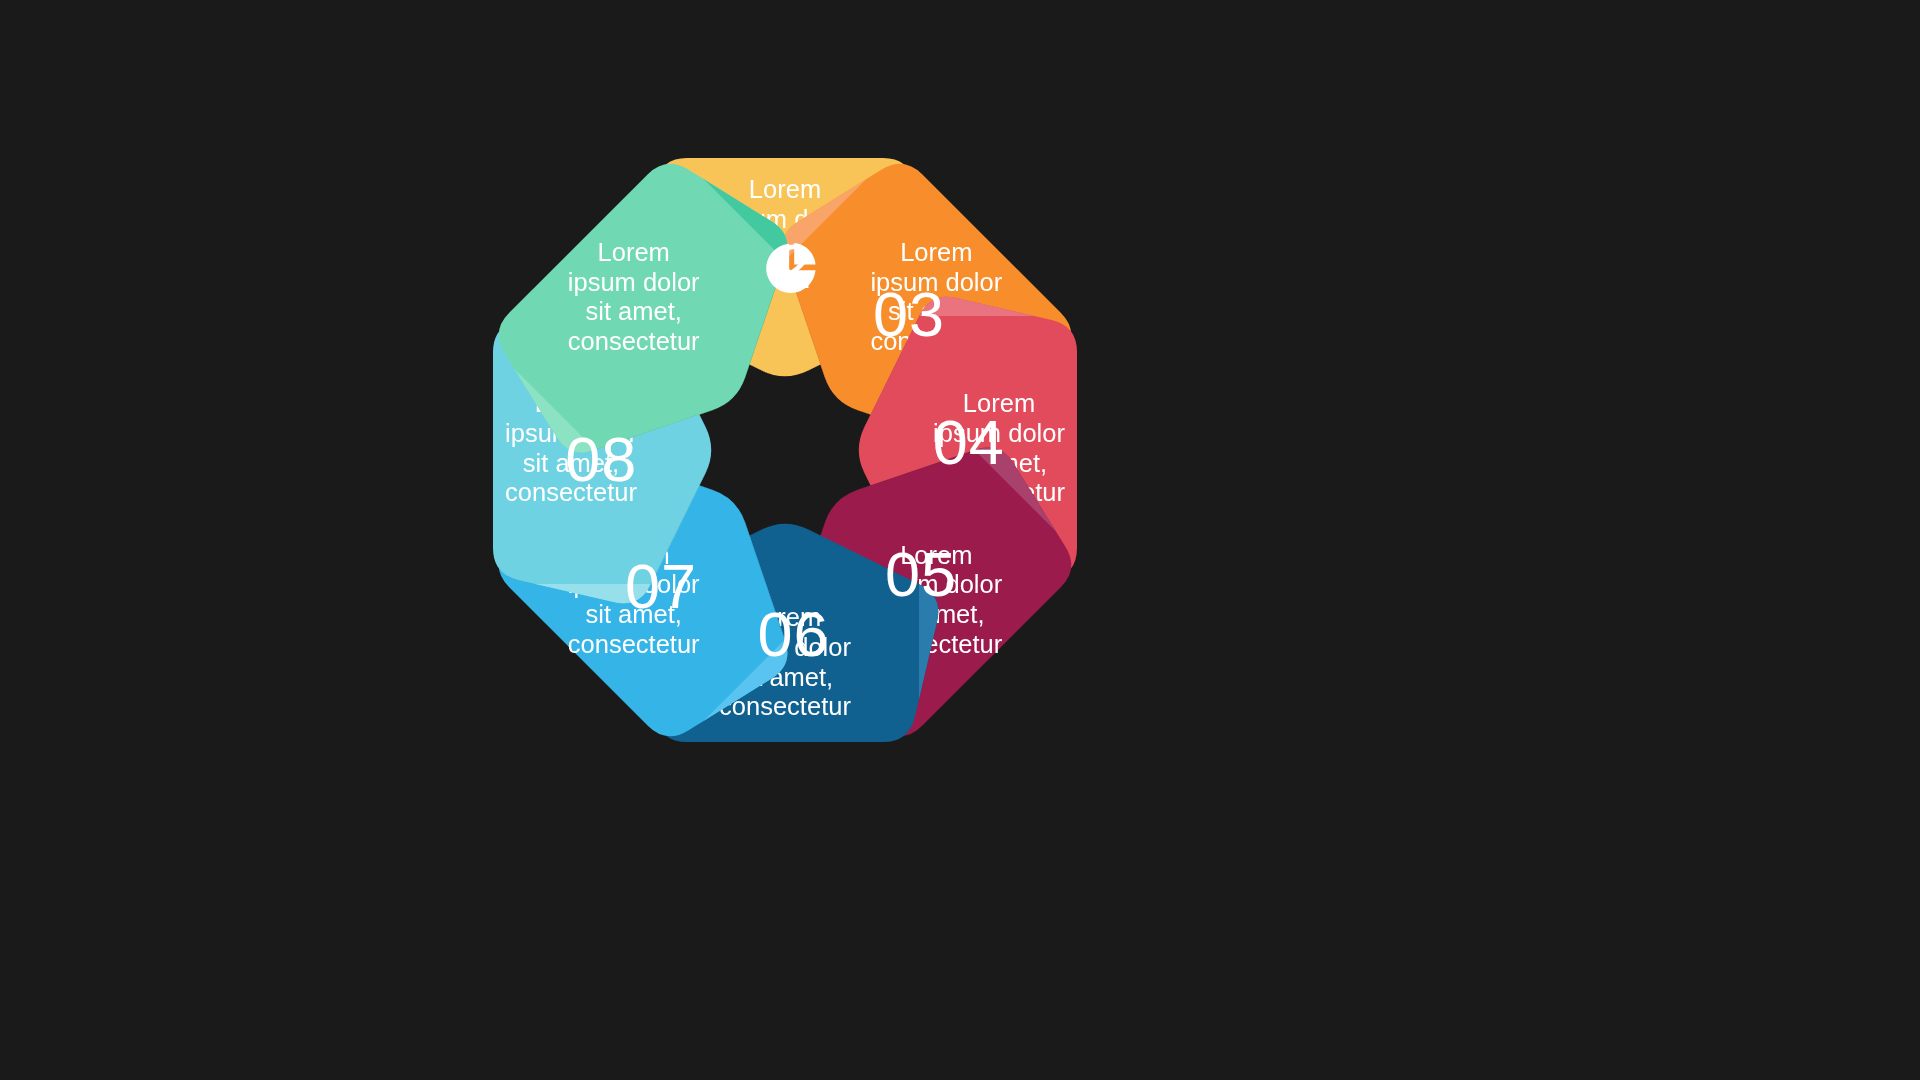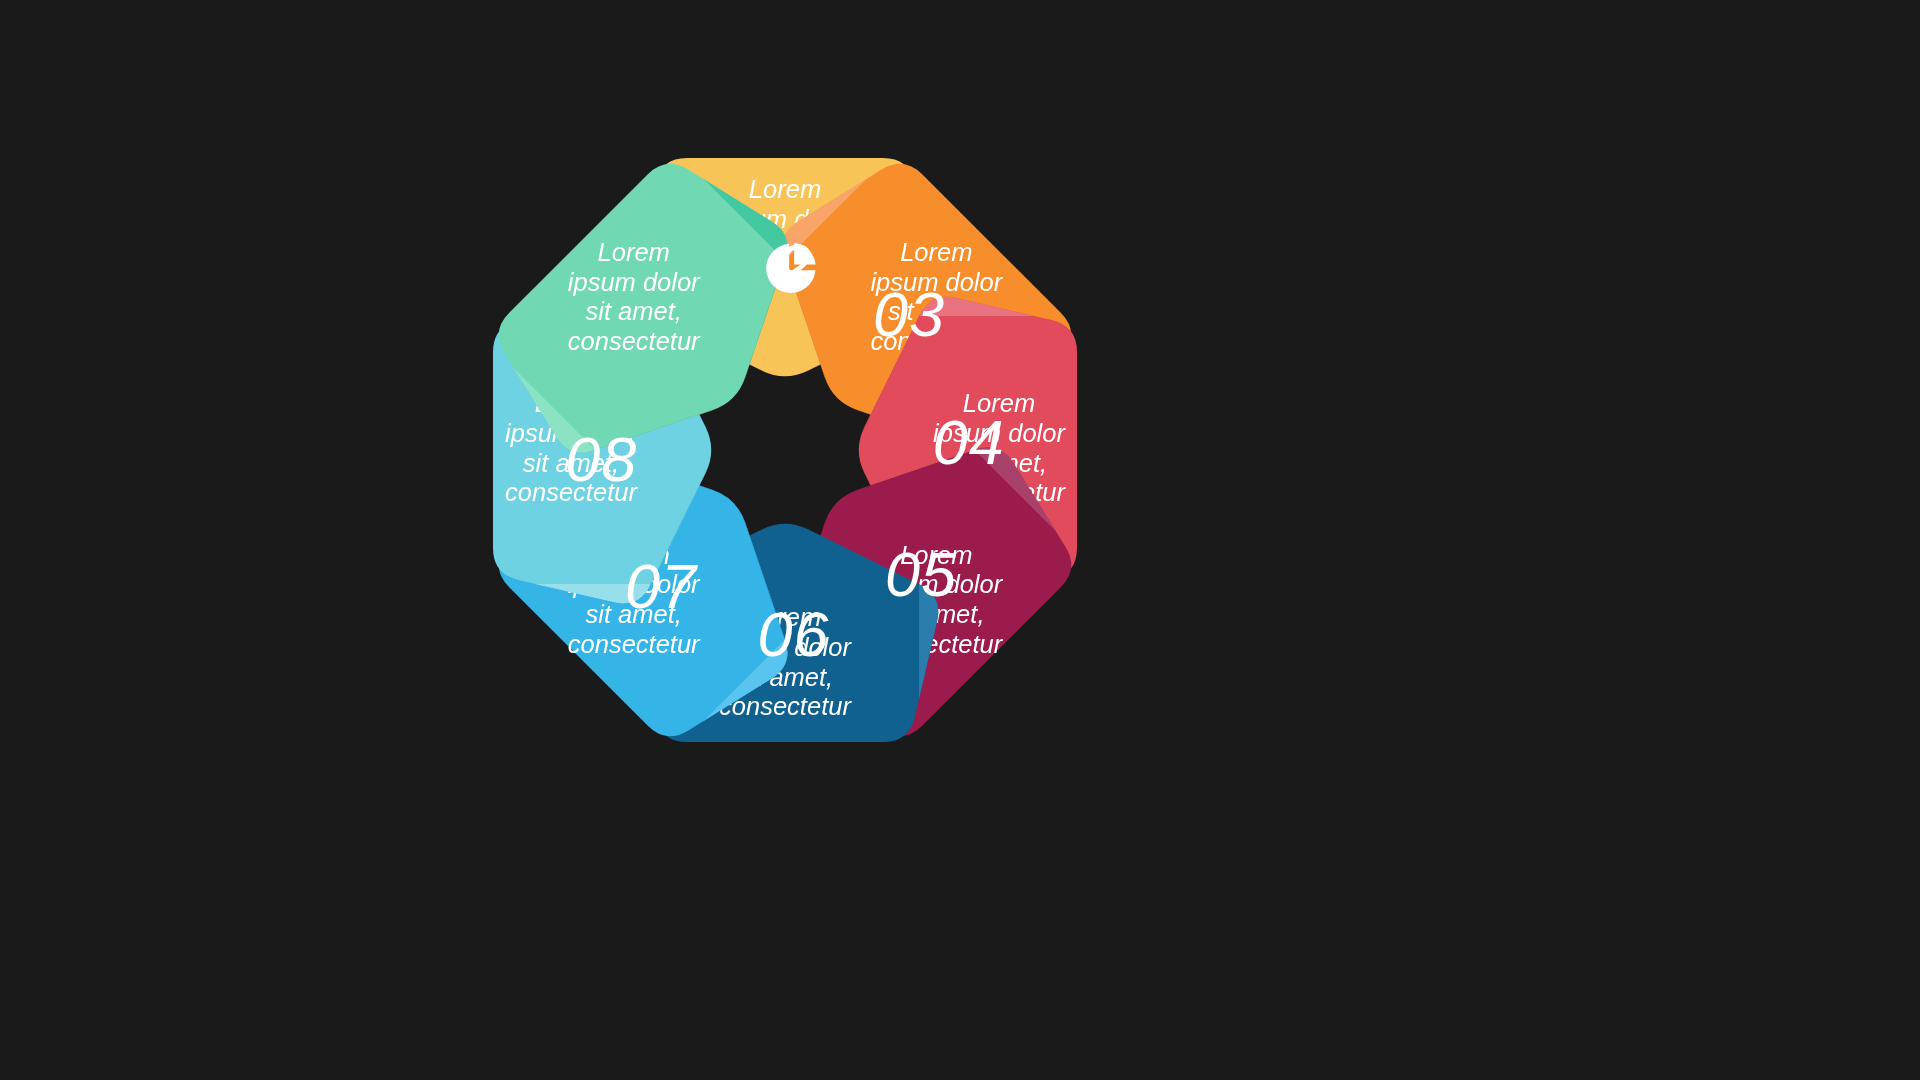--- a/index.html
+++ b/index.html
@@ -7,21 +7,20 @@
   html, body {
     width: 1920px; height: 1080px;
     background: #1a1a1a;
     overflow: hidden;
     font-family: "Liberation Sans", "DejaVu Sans", sans-serif;
   }
   #stage {
     position: relative;
     width: 1620px; height: 1080px;
     background: #1a1a1a;
-    font-style: italic;
   }
   #wheel {
     position: absolute;
     left: 0; top: 0;
     width: 1920px; height: 1080px;
     display: block;
   }
   .seg-text {
     font-size: 25.5px;
     line-height: 1.165;

